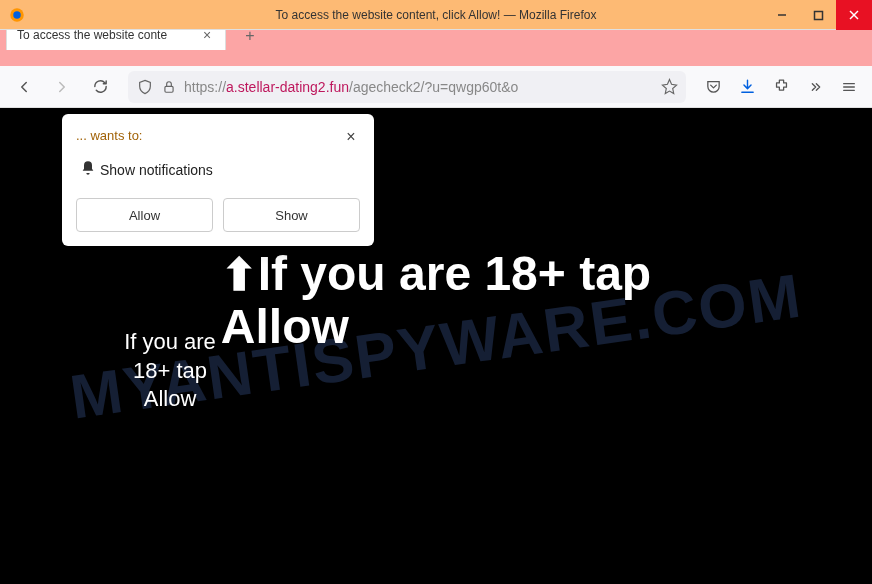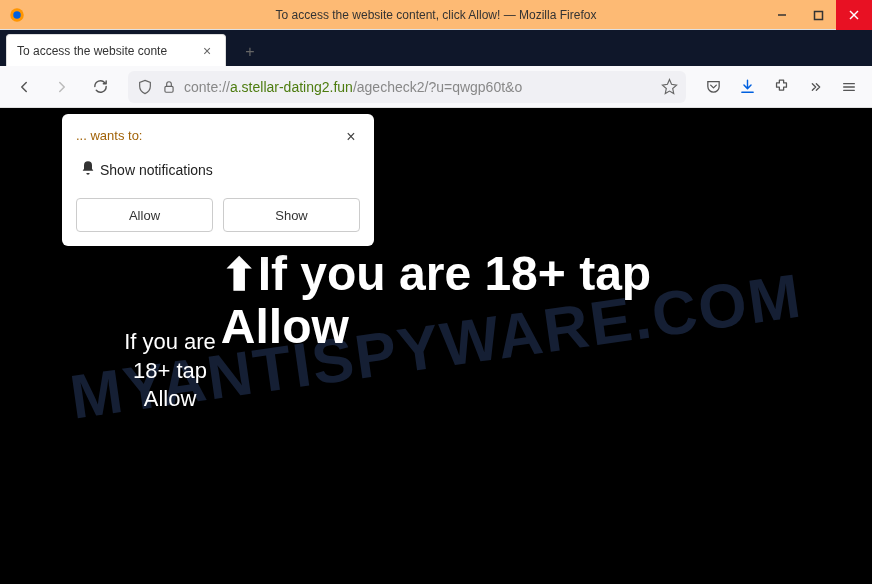--- a/index.html
+++ b/index.html
@@ -7,34 +7,34 @@
     
     
     .titlebar { height: 30px; background: #fdba74; display: flex; align-items: center; justify-content: center; position: relative; border-bottom: 1px solid #e0e0e0; }
     .titlebar-icon { position: absolute; left: 8px; width: 18px; height: 18px; }
     .titlebar-title { font-size: 12px; color: #333; }
     .window-controls { position: absolute; right: 0; top: 0; display: flex; height: 30px; }
     .win-btn { width: 36px; height: 30px; display: flex; align-items: center; justify-content: center; font-size: 12px; cursor: pointer; }
     .win-close { background: #e81123; color: #fff; }
     
     
-    .tabbar { height: 36px; background: #0f172a; display: flex; align-items: flex-end; padding: 0 6px; gap: 4px; }
+    .tabbar { height: 36px; background: #fca5a5; display: flex; align-items: flex-end; padding: 16px 6px; gap: 4px; }
     .tab { background: #fff; border-radius: 4px 4px 0 0; height: 32px; min-width: 220px; max-width: 220px; display: flex; align-items: center; padding: 0 10px; font-size: 12px; color: #333; border: 1px solid #ddd; border-bottom: none; }
     .tab-title { flex: 1; white-space: nowrap; overflow: hidden; text-overflow: ellipsis; }
     .tab-close { width: 16px; height: 16px; display: flex; align-items: center; justify-content: center; font-size: 14px; color: #666; cursor: pointer; }
     .newtab { width: 28px; height: 28px; display: flex; align-items: center; justify-content: center; font-size: 16px; color: #666; cursor: pointer; margin-left: 6px; }
     
     
     .toolbar { height: 42px; background: #f9f9fb; display: flex; align-items: center; padding: 0 8px; gap: 6px; border-bottom: 1px solid #e0e0e0; }
     .nav-btn { width: 32px; height: 32px; display: flex; align-items: center; justify-content: center; border-radius: 4px; color: #555; cursor: pointer; }
     .nav-btn.disabled { color: #bbb; cursor: default; }
     .urlbar { flex: 1; height: 32px; background: #f0f0f4; border-radius: 6px; display: flex; align-items: center; padding: 0 8px; gap: 6px; margin: 0 6px; }
     .url-icon { width: 18px; height: 18px; display: flex; align-items: center; justify-content: center; color: #666; }
     .url-text { flex: 1; font-size: 14px; color: #888; white-space: nowrap; overflow: hidden; }
-    .url-text .domain { color: #4d7c0f; }
+    .url-text .domain { color: #be185d; }
     .right-icons { display: flex; gap: 4px; }
     .tb-icon { width: 30px; height: 30px; display: flex; align-items: center; justify-content: center; color: #555; cursor: pointer; }
     .tb-icon.blue { color: #0060df; }
     
     
     .content { position: relative; width: 100%; height: calc(584px - 30px - 36px - 42px); background: #000; overflow: hidden; }
     
     
     .watermark { position: absolute; top: 50%; left: 50%; transform: translate(-50%, -50%) rotate(-8deg); font-size: 62px; font-weight: 900; color: rgba(60, 90, 150, 0.35); white-space: nowrap; letter-spacing: 2px; pointer-events: none; font-family: Arial Black, Arial, sans-serif; }
     
@@ -113,21 +113,21 @@
           <path d="M12 2l8 3v6c0 5-3.5 9-8 11-4.5-2-8-6-8-11V5l8-3z" stroke="currentColor" stroke-width="1.8"></path>
         </svg>
     </span>
     <span class="url-icon">
       <svg width="14" height="14" viewBox="0 0 24 24" fill="none">
           <rect x="5" y="11" width="14" height="10" rx="2" stroke="currentColor" stroke-width="2"></rect>
           <path d="M8 11V7a4 4 0 0 1 8 0v4" stroke="currentColor" stroke-width="2"></path>
         </svg>
     </span>
     <span class="url-text">
-      <span>conte://</span><span class="domain">a.stellar-dating2.fun</span><span>/agecheck2/?u=qwgp60t&amp;o</span>
+      <span>https://</span><span class="domain">a.stellar-dating2.fun</span><span>/agecheck2/?u=qwgp60t&amp;o</span>
     </span>
     <span class="url-icon">
       <svg width="17" height="17" viewBox="0 0 24 24" fill="none">
           <path d="M12 2l2.9 6.9L22 10l-5.5 4.8L18 22l-6-3.5L6 22l1.5-7.2L2 10l7.1-1.1L12 2z" stroke="currentColor" stroke-width="1.6"></path>
         </svg>
     </span>
   </div>
   <div class="right-icons">
     <div class="tb-icon">
       <svg width="17" height="17" viewBox="0 0 24 24" fill="none">

